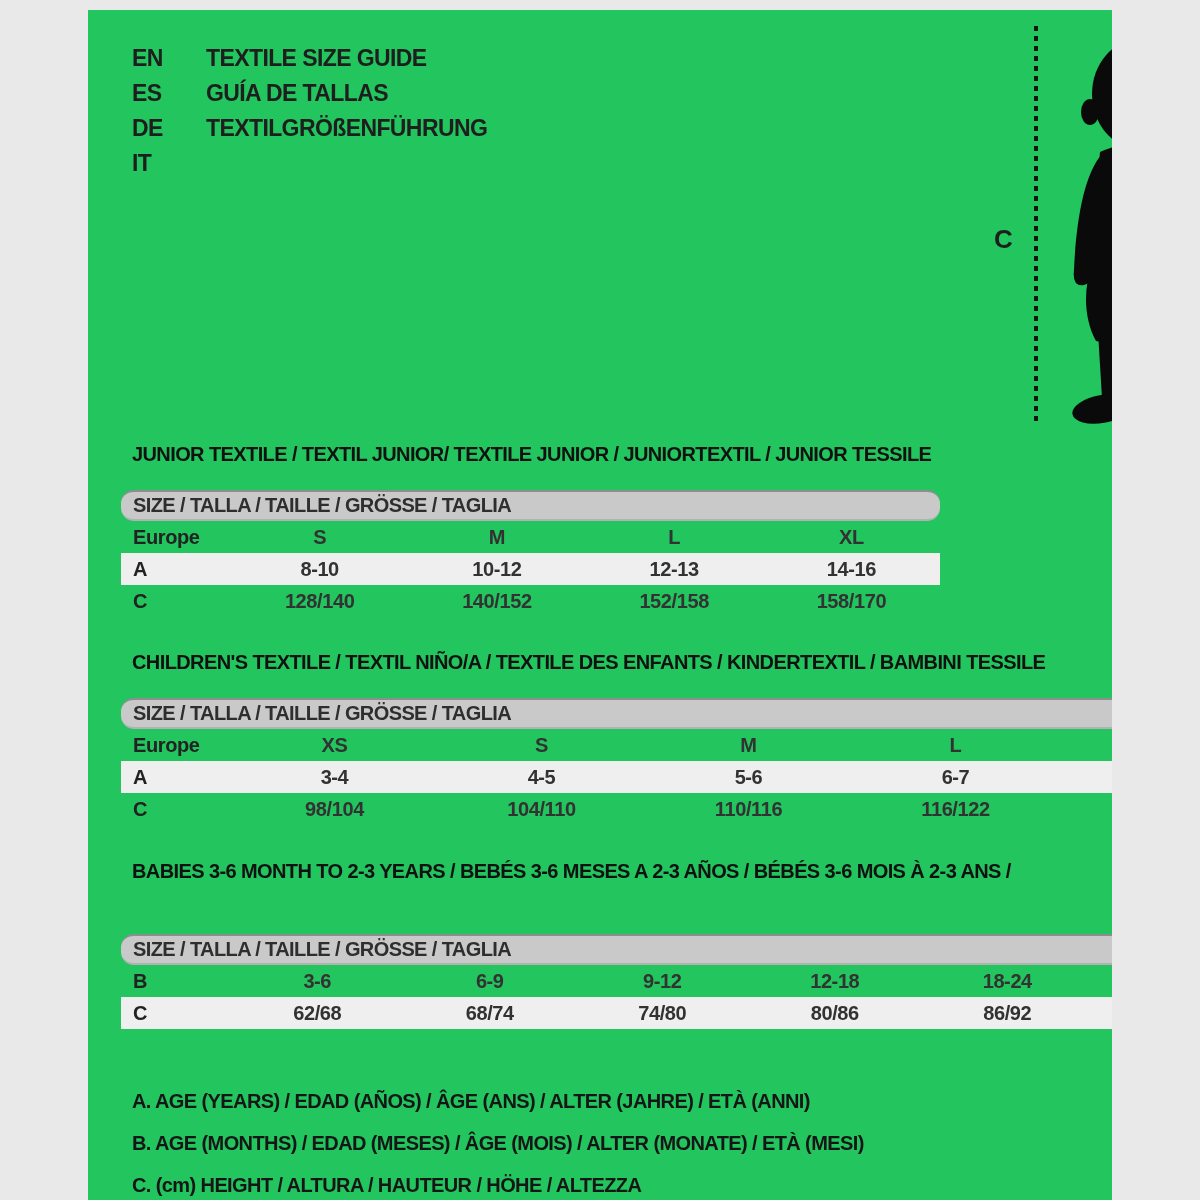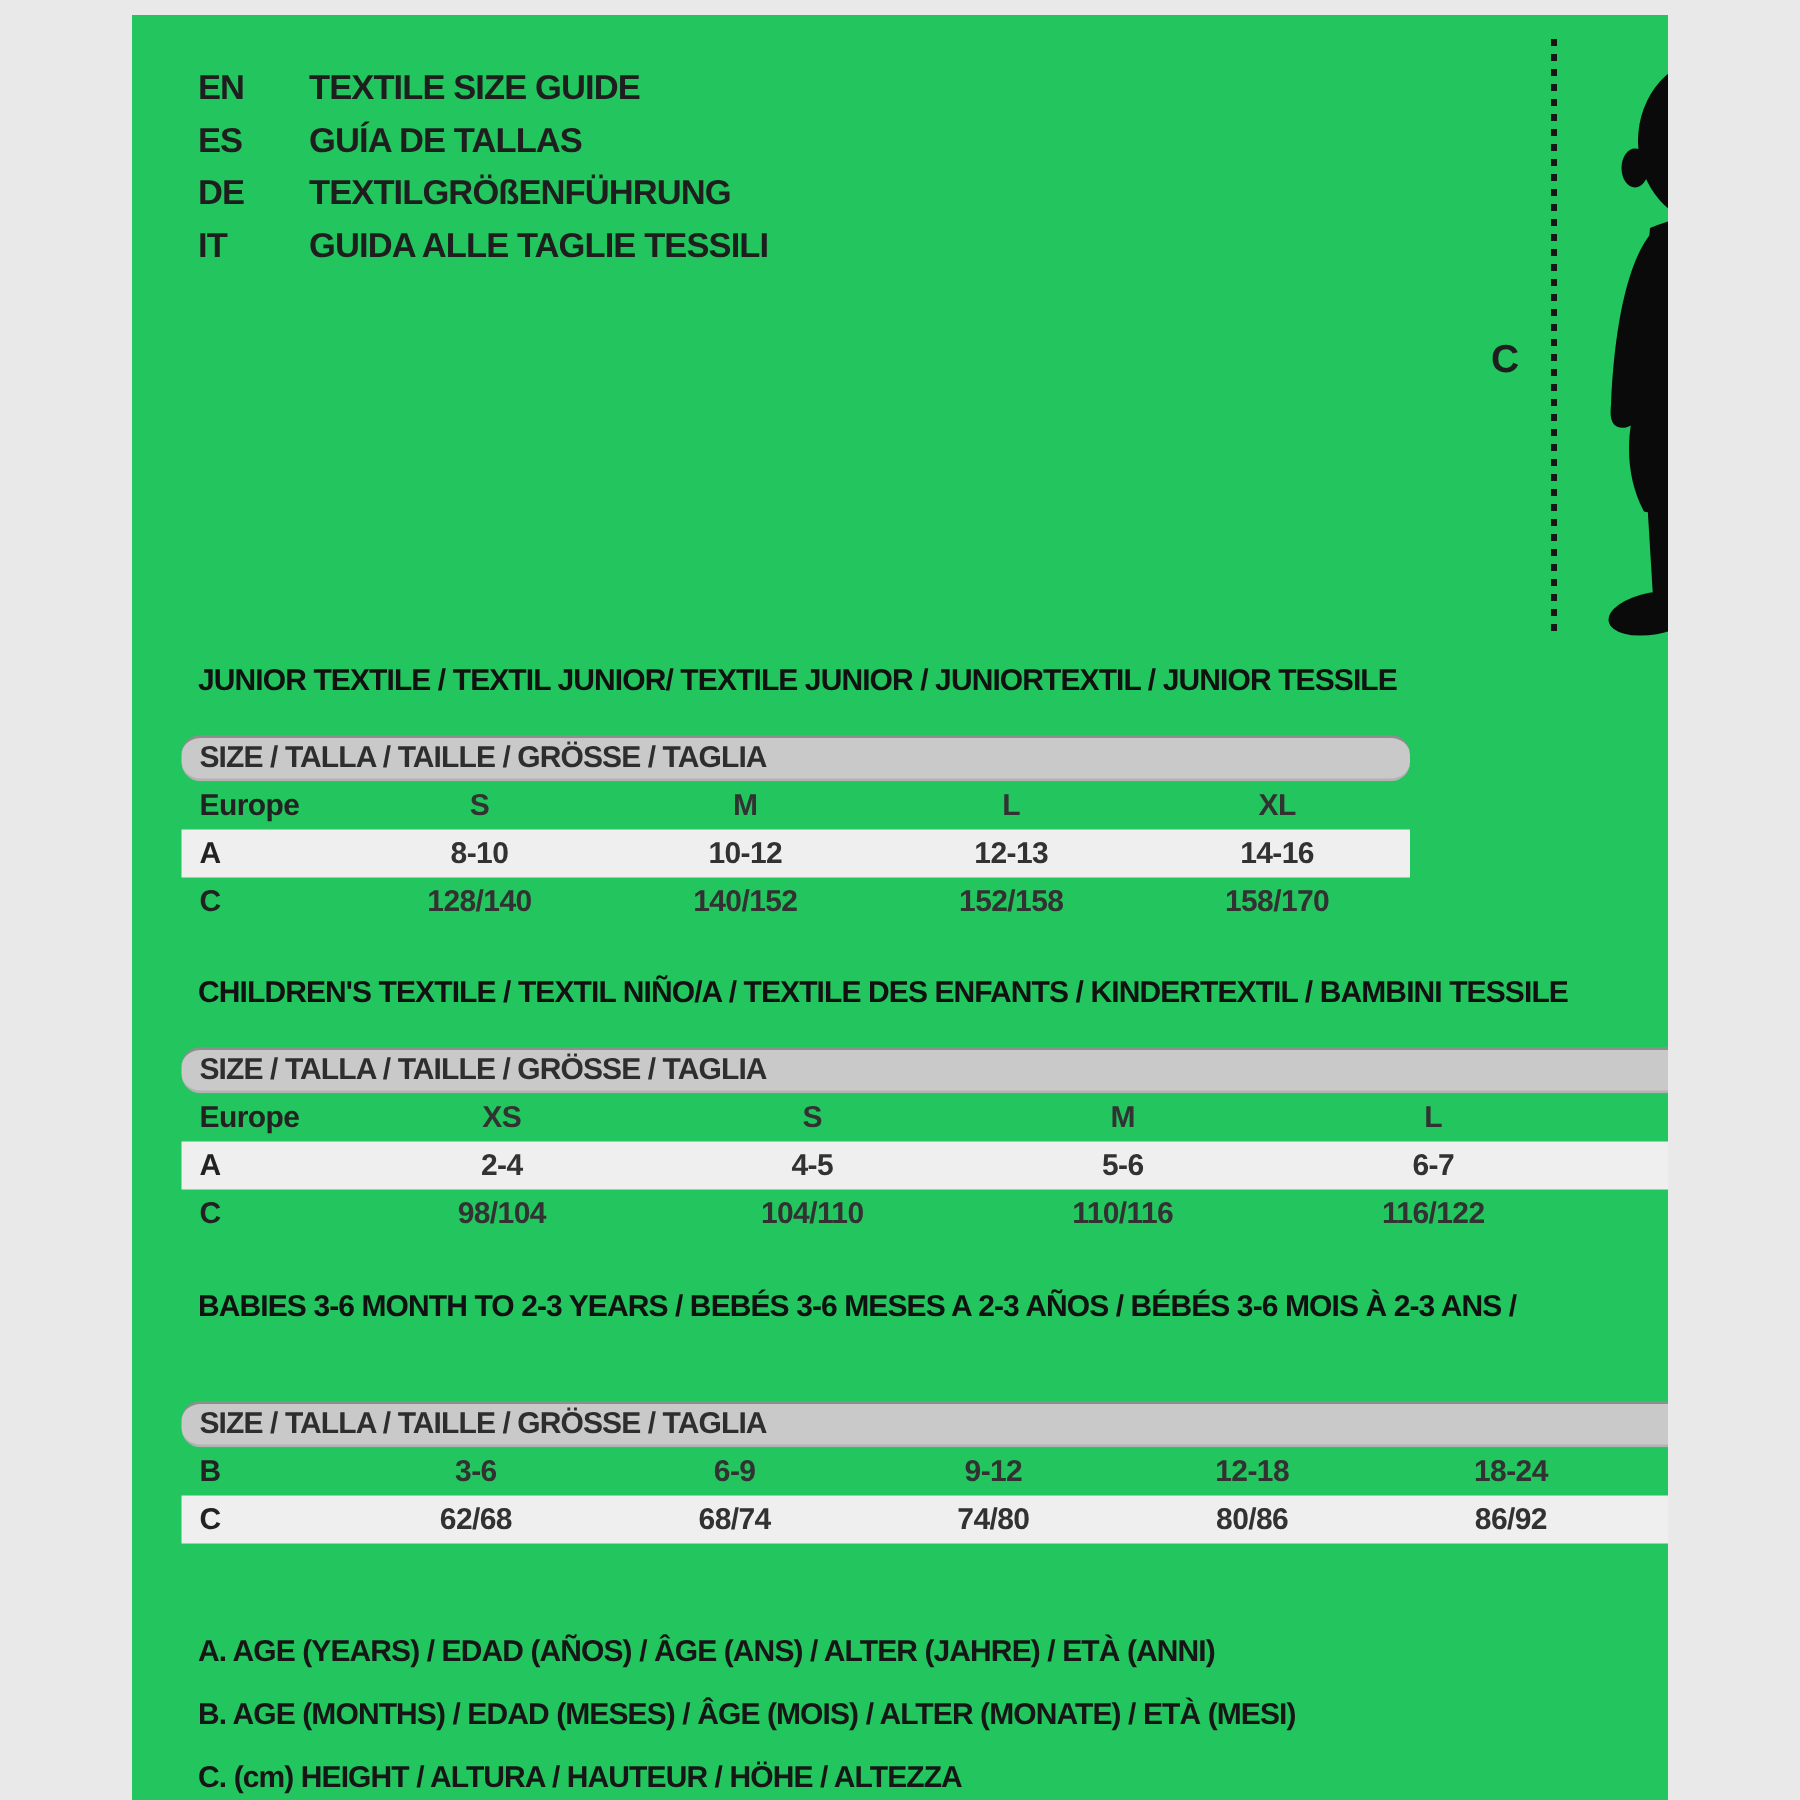--- a/index.html
+++ b/index.html
@@ -62,21 +62,20 @@
     <div class="lang-row">
       <span class="lang-code cond">ES</span>
       <span class="lang-title cond">GUÍA DE TALLAS</span>
     </div>
     <div class="lang-row">
       <span class="lang-code cond">DE</span>
       <span class="lang-title cond">TEXTILGRÖßENFÜHRUNG</span>
     </div>
     <div class="lang-row">
       <span class="lang-code cond">IT</span>
-      <span class="lang-title cond">GUIDA ALLE TAGLIE TESSILI</span>
     </div>
   </div>
 
   <div class="abs c-label cond">C</div>
   <div class="abs dash-line"></div>
   <div class="abs silhouette">
     <svg width="186" height="396" viewBox="0 0 186 396" xmlns="http://www.w3.org/2000/svg">
       <g fill="#0a0a0a">
         <ellipse cx="92" cy="62" rx="50" ry="56"></ellipse>
         <ellipse cx="40" cy="80" rx="9" ry="13"></ellipse>
@@ -128,21 +127,21 @@
         <div class="trow" style="grid-template-columns: 110px repeat(5, 1fr);">
           <div class="cell label">Europe</div>
           <div class="cell val">XS</div>
           <div class="cell val">S</div>
           <div class="cell val">M</div>
           <div class="cell val">L</div>
           <div class="cell val">XL</div>
         </div>
         <div class="trow shaded" style="grid-template-columns: 110px repeat(5, 1fr);">
           <div class="cell label">A</div>
-          <div class="cell val">2-4</div>
+          <div class="cell val">3-4</div>
           <div class="cell val">4-5</div>
           <div class="cell val">5-6</div>
           <div class="cell val">6-7</div>
           <div class="cell val">7-8</div>
         </div>
         <div class="trow" style="grid-template-columns: 110px repeat(5, 1fr);">
           <div class="cell label">C</div>
           <div class="cell val">98/104</div>
           <div class="cell val">104/110</div>
           <div class="cell val">110/116</div>

